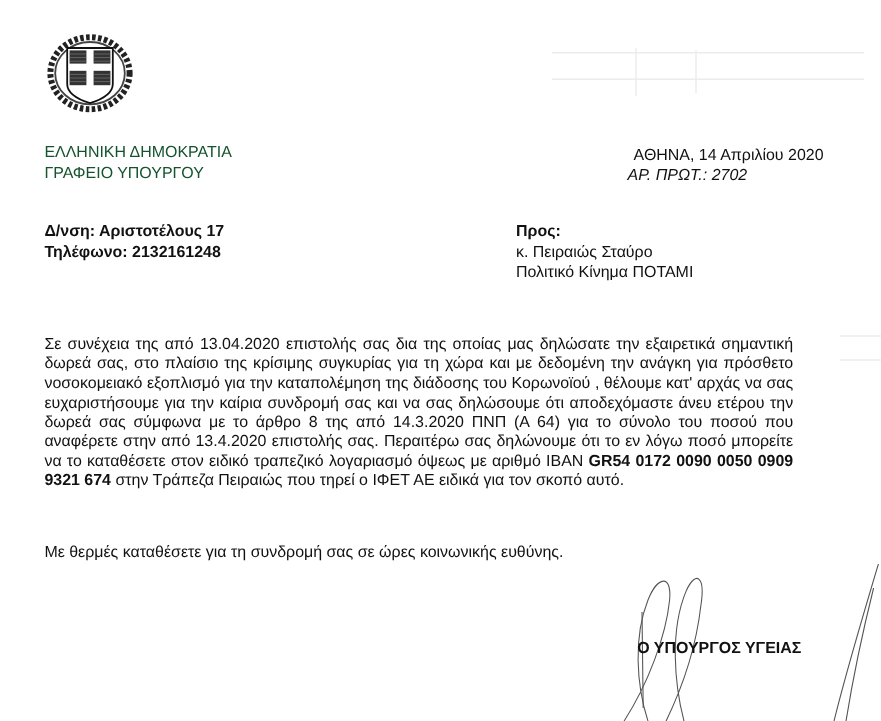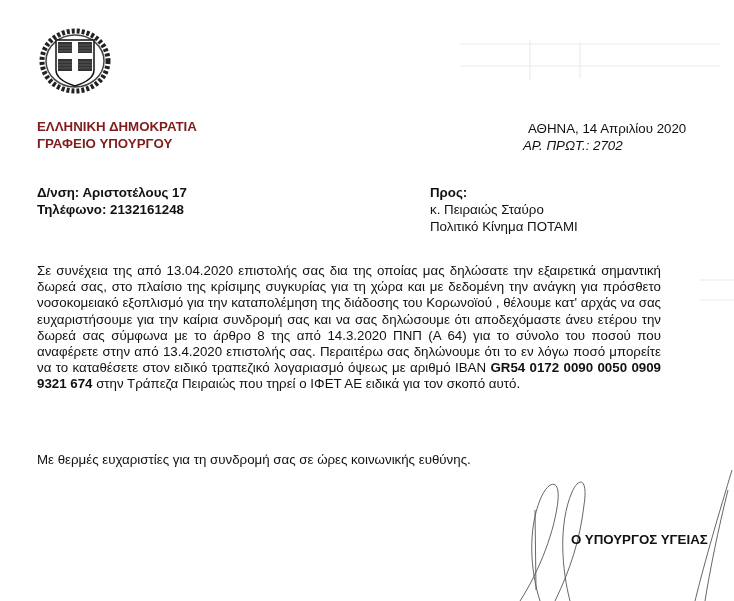--- a/index.html
+++ b/index.html
@@ -1,30 +1,30 @@
 <!DOCTYPE html>
 <html><head>
 <meta charset="utf-8">
 <style>
   html, body { margin:0; padding:0; background:#ffffff; }
   body { width:734px; height:601px; position:relative; overflow:hidden;
          font-family:"Liberation Sans", sans-serif; color:#111; }
   .abs { position:absolute; }
   .emblem { left:38px; top:26px; width:74px; height:68px; }
-  .hdr { left:37px; top:118px; font-weight:bold; font-size:13.3px; line-height:17px; color:#7f1d1d; }
+  .hdr { left:37px; top:118px; font-weight:normal; font-size:13.3px; line-height:17px; color:#14532d; }
   .addr { left:37px; top:184px; font-size:13.3px; line-height:17px;font-weight:bold; }
   .datebox { left:512px; top:120px; font-size:13.3px; line-height:17px;margin-left:16px; }
   .datebox div:nth-child(2) { margin-left:-5px;font-style:italic; }
   .to { left:430px; top:184px; width:200px; text-align:left; font-size:13.3px; line-height:17px; }
   .to .lbl { font-weight:bold; }
-  .body { left:37px; top:263px; width:624px; font-size:13.3px; line-height:16.2px; text-align:justify; }
+  .body { left:37px; top:279px; width:624px; font-size:13.3px; line-height:16.2px; text-align:justify; }
   .body p { margin:0; }
   .body b { font-weight:bold; }
   .closing { left:37px; top:452px; font-size:13.3px; }
-  .sigtitle { left:531px; top:532px; font-weight:bold; font-size:13.3px;padding-left:40px; }
+  .sigtitle { left:531px; top:532px; font-weight:bold; font-size:13.3px; }
   .sig { left:500px; top:470px; width:234px; height:131px; }
   .ghost { left:0; top:0; width:734px; height:601px; pointer-events:none; }
 </style>
 </head>
 <body>
 
 <svg class="abs ghost" viewBox="0 0 734 601">
   <g stroke="#ececec" stroke-width="1.2" fill="none">
     <line x1="530" y1="40" x2="530" y2="80"></line>
     <line x1="580" y1="42" x2="580" y2="78"></line>
@@ -79,21 +79,21 @@
 <div class="abs to">
   <div class="lbl">Προς:</div>
   <div>κ. Πειραιώς Σταύρο</div>
   <div>Πολιτικό Κίνημα ΠΟΤΑΜΙ</div>
 </div>
 
 <div class="abs body">
   <p><span>Σε συνέχεια της από 13.04.2020 επιστολής σας δια της οποίας μας δηλώσατε την εξαιρετικά σημαντική δωρεά σας, στο πλαίσιο της κρίσιμης συγκυρίας για τη χώρα και με δεδομένη την ανάγκη για πρόσθετο νοσοκομειακό εξοπλισμό για την καταπολέμηση της διάδοσης του Κορωνοϊού , θέλουμε κατ' αρχάς να σας ευχαριστήσουμε για την καίρια συνδρομή σας και να σας δηλώσουμε ότι αποδεχόμαστε άνευ ετέρου την δωρεά σας σύμφωνα με το άρθρο 8 της από 14.3.2020 ΠΝΠ (Α 64) για το σύνολο  του ποσού που αναφέρετε στην  από 13.4.2020 επιστολής σας. Περαιτέρω σας δηλώνουμε ότι το εν λόγω ποσό μπορείτε να το καταθέσετε στον ειδικό τραπεζικό λογαριασμό όψεως με αριθμό IBAN </span><b>GR54 0172 0090 0050 0909 9321 674</b><span>  στην Τράπεζα Πειραιώς που τηρεί ο ΙΦΕΤ ΑΕ ειδικά για τον σκοπό αυτό.</span></p>
 </div>
 
-<div class="abs closing">Με θερμές ευχαριστίες για τη συνδρομή σας σε ώρες κοινωνικής ευθύνης.</div>
+<div class="abs closing">Με θερμές καταθέσετε για τη συνδρομή σας σε ώρες κοινωνικής ευθύνης.</div>
 
 <svg class="abs sig" viewBox="0 0 234 131">
   <g fill="none" stroke="#555" stroke-width="0.9">
     <path d="M40 131 C 30 100, 28 60, 40 30 C 48 10, 60 8, 58 30 C 55 60, 40 100, 20 131"></path>
     <path d="M35 40 L 36 120"></path>
     <path d="M70 131 C 62 100, 58 55, 72 22 C 80 5, 88 10, 84 35 C 80 70, 70 100, 55 131"></path>
     <path d="M232 0 C 220 40, 205 90, 195 131"></path>
     <path d="M228 20 C 218 60, 210 100, 205 131"></path>
   </g>
 </svg>

